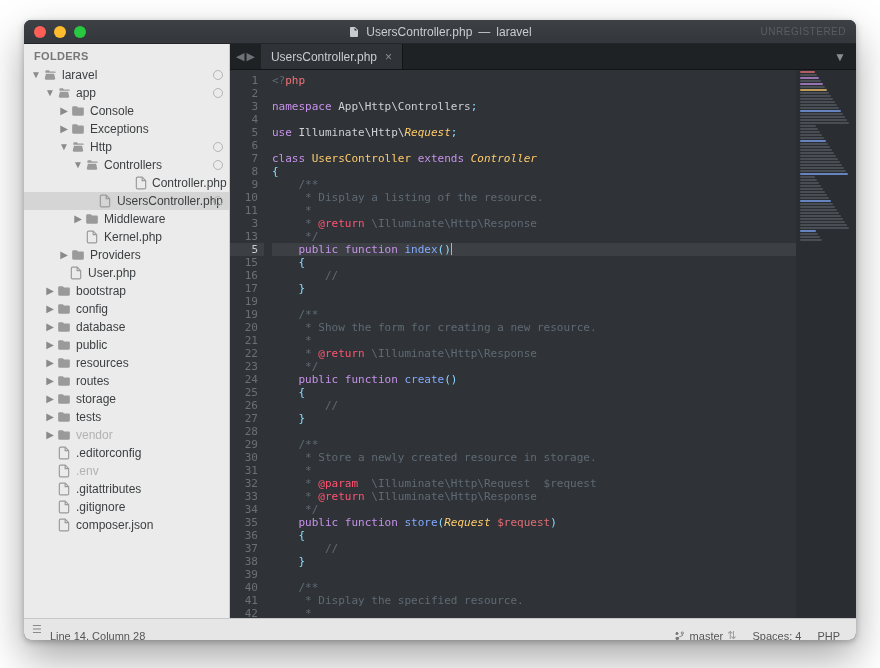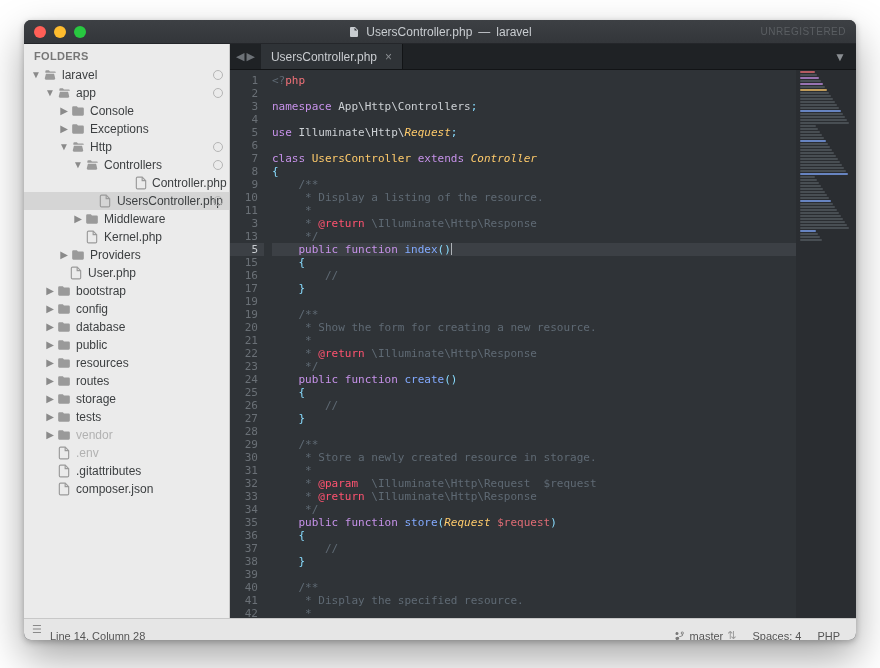--- a/index.html
+++ b/index.html
@@ -320,39 +320,59 @@
           </div>
           <div class="row faded" style="padding-left: 20px;">
             <span class="disclosure">▶</span>
             <span class="ico">
               <svg viewBox="0 0 24 24" fill="#9a9a9a">
                 <path d="M10 4H4a2 2 0 0 0-2 2v12a2 2 0 0 0 2 2h16a2 2 0 0 0 2-2V8a2 2 0 0 0-2-2h-8l-2-2z"></path>
               </svg>
             </span>
             <span class="label">vendor</span>
           </div>
+          <div class="row" style="padding-left: 20px;">
+            <span class="disclosure"></span>
+            <span class="ico">
+              <svg viewBox="0 0 24 24" fill="none" stroke="#9a9a9a" stroke-width="2">
+                <path d="M14 2H6a2 2 0 0 0-2 2v16a2 2 0 0 0 2 2h12a2 2 0 0 0 2-2V8z"></path>
+                <path d="M14 2v6h6"></path>
+              </svg>
+            </span>
+            <span class="label">.editorconfig</span>
+          </div>
           <div class="row faded" style="padding-left: 20px;">
             <span class="disclosure"></span>
             <span class="ico">
               <svg viewBox="0 0 24 24" fill="none" stroke="#9a9a9a" stroke-width="2">
                 <path d="M14 2H6a2 2 0 0 0-2 2v16a2 2 0 0 0 2 2h12a2 2 0 0 0 2-2V8z"></path>
                 <path d="M14 2v6h6"></path>
               </svg>
             </span>
             <span class="label">.env</span>
           </div>
           <div class="row" style="padding-left: 20px;">
             <span class="disclosure"></span>
             <span class="ico">
               <svg viewBox="0 0 24 24" fill="none" stroke="#9a9a9a" stroke-width="2">
                 <path d="M14 2H6a2 2 0 0 0-2 2v16a2 2 0 0 0 2 2h12a2 2 0 0 0 2-2V8z"></path>
                 <path d="M14 2v6h6"></path>
               </svg>
             </span>
             <span class="label">.gitattributes</span>
+          </div>
+          <div class="row" style="padding-left: 20px;">
+            <span class="disclosure"></span>
+            <span class="ico">
+              <svg viewBox="0 0 24 24" fill="none" stroke="#9a9a9a" stroke-width="2">
+                <path d="M14 2H6a2 2 0 0 0-2 2v16a2 2 0 0 0 2 2h12a2 2 0 0 0 2-2V8z"></path>
+                <path d="M14 2v6h6"></path>
+              </svg>
+            </span>
+            <span class="label">.gitignore</span>
           </div>
           <div class="row" style="padding-left: 20px;">
             <span class="disclosure"></span>
             <span class="ico">
               <svg viewBox="0 0 24 24" fill="none" stroke="#9a9a9a" stroke-width="2">
                 <path d="M14 2H6a2 2 0 0 0-2 2v16a2 2 0 0 0 2 2h12a2 2 0 0 0 2-2V8z"></path>
                 <path d="M14 2v6h6"></path>
               </svg>
             </span>
             <span class="label">composer.json</span>

